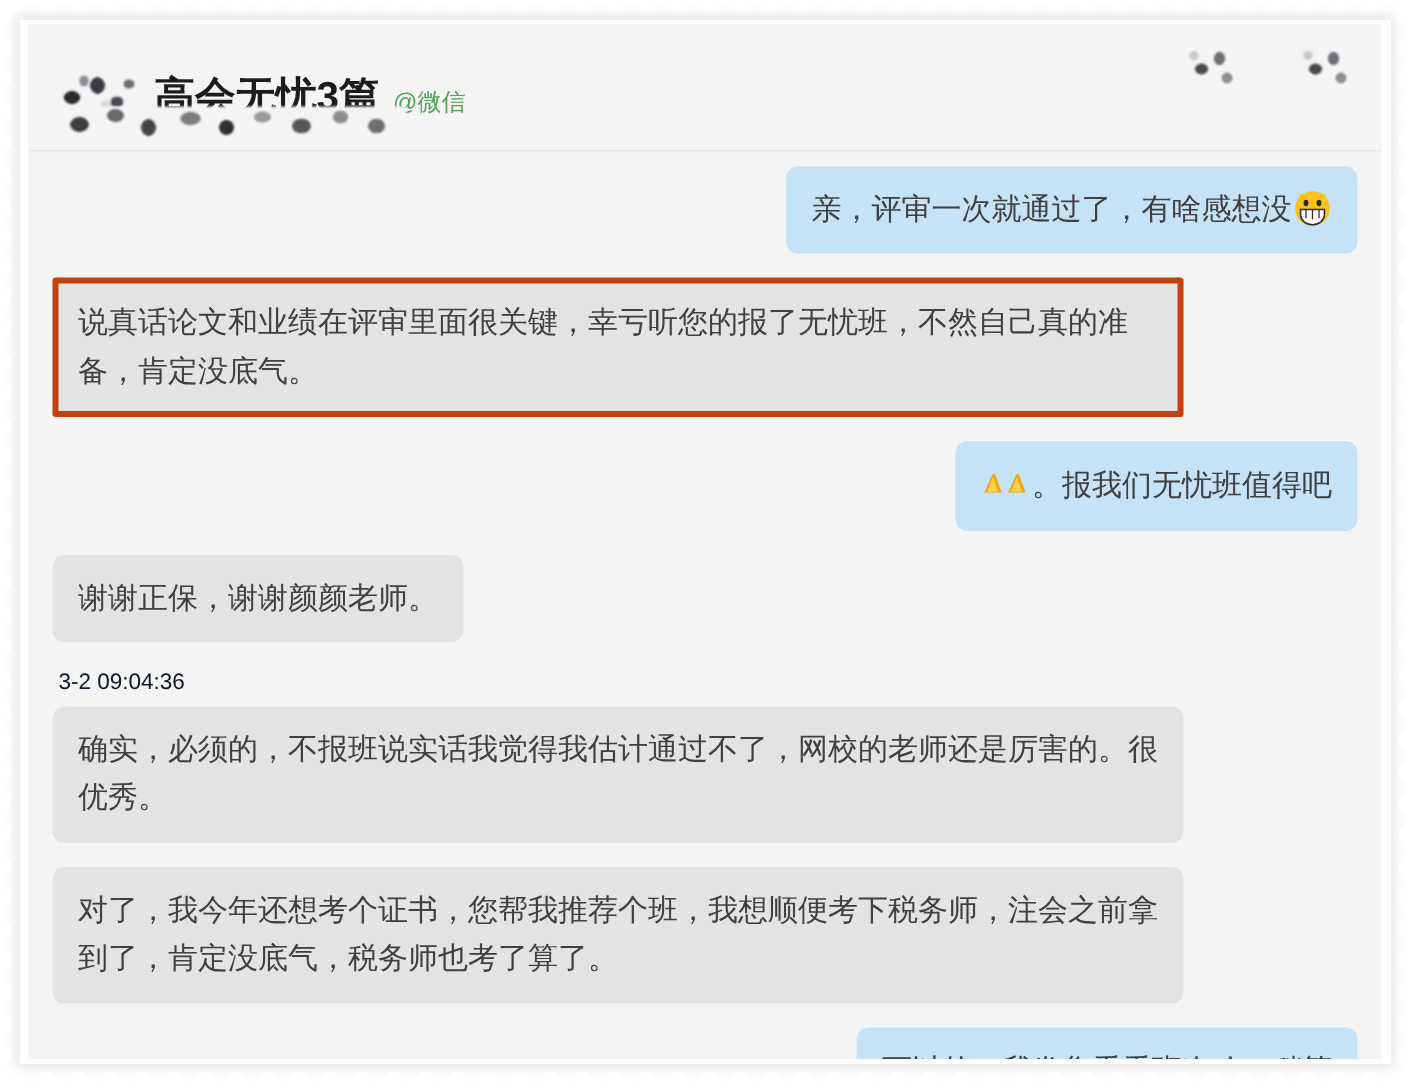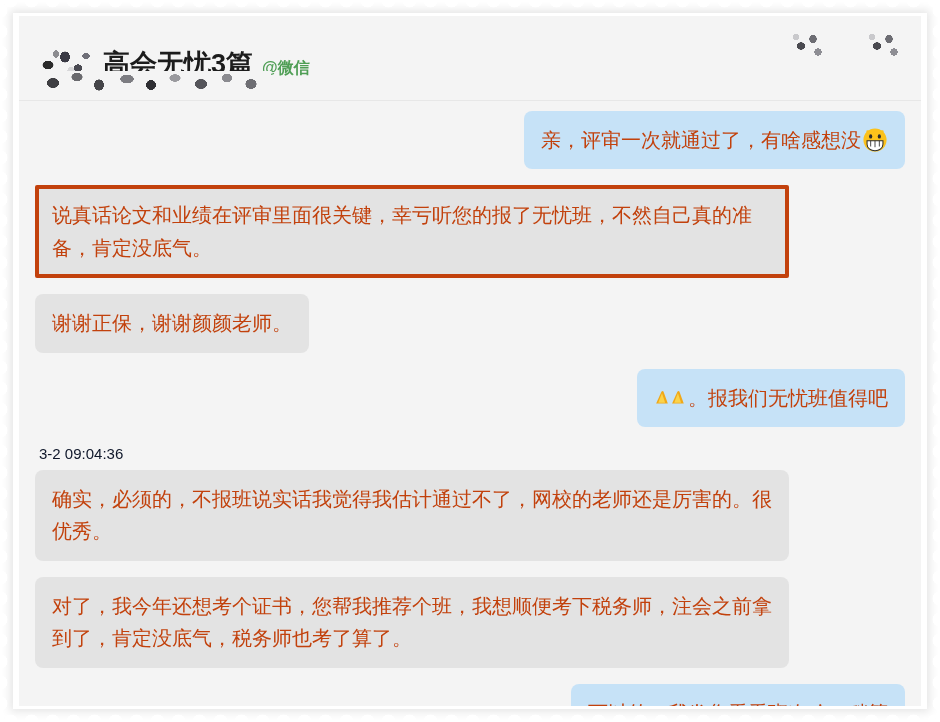--- a/index.html
+++ b/index.html
@@ -105,21 +105,20 @@
     font-size: 27px;
     font-weight: bold;
     color: #1c1c1c;
     letter-spacing: 0px;
     white-space: nowrap;
   }
   .chat-handle {
     font-size: 16px;
     color: #4f9e55;
     white-space: nowrap;
-    font-weight: bold;
   }
   .subtitle-redacted {
     position: absolute;
     left: 22px;
     top: 55px;
     width: 230px;
     height: 22px;
     background:
       radial-gradient(ellipse 10px 8px at 12px 12px, #3e3e42 60%, rgba(62,62,66,0) 63%),
       radial-gradient(ellipse 9px 7px at 36px 6px, #6a6a6e 60%, rgba(106,106,110,0) 63%),
@@ -163,21 +162,21 @@
   }
   .msg-row.left  { justify-content: flex-start; }
   .msg-row.right { justify-content: flex-end; }
 
   .bubble {
     max-width: 754px;
     padding: 13px 17px;
     border-radius: 8px;
     font-size: 20px;
     line-height: 1.62;
-    color: #c2410c;
+    color: #404040;
     word-break: break-all;
     box-sizing: border-box;
   }
   .bubble.incoming { background: #e3e3e3; }
   .bubble.outgoing { background: #c6e2f7; }
 
   .bubble.highlighted {
     border: 4px solid #c2410c;
     border-radius: 2px;
     padding: 10px 13px;
@@ -236,44 +235,44 @@
                 <ellipse cx="24" cy="13" rx="2.2" ry="3" fill="#2b2b2b"></ellipse>
                 <path d="M7 19 h22 v5 a11 9 0 0 1 -22 0 z" fill="#ffffff" stroke="#2b2b2b" stroke-width="1.4"></path>
                 <path d="M12 19 v8 M18 19 v9 M24 19 v8" stroke="#2b2b2b" stroke-width="1.2"></path>
               </svg></span>
         </div>
       </div>
 
       <div class="msg-row left">
         <div class="bubble incoming highlighted">
           <span>说真话论文和业绩在评审里面很关键，幸亏听您的报了无忧班，不然自己真的准备，肯定没底气。</span>
-        </div>
-      </div>
-
-      <div class="msg-row left">
-        <div class="bubble incoming">
-          <span>谢谢正保，谢谢颜颜老师。</span>
         </div>
       </div>
 
       <div class="msg-row right">
         <div class="bubble outgoing">
           <span class="emoji-pray"><svg viewBox="0 0 64 32" width="34" height="30">
                 <g>
                   <path d="M4 28 L14 6 Q16 3 18 6 L26 28 Z" fill="#f0a818"></path>
                   <path d="M8 27 L15 9 L21 27 Z" fill="#fbd34a"></path>
                 </g>
                 <g>
                   <path d="M34 28 L44 6 Q46 3 48 6 L56 28 Z" fill="#f0a818"></path>
                   <path d="M38 27 L45 9 L51 27 Z" fill="#fbd34a"></path>
                 </g>
               </svg></span><span>。报我们无忧班值得吧</span>
         </div>
       </div>
 
+      <div class="msg-row left">
+        <div class="bubble incoming">
+          <span>谢谢正保，谢谢颜颜老师。</span>
+        </div>
+      </div>
+
       <div class="timestamp">3-2 09:04:36</div>
 
       <div class="msg-row left">
         <div class="bubble incoming" style="width:754px;">
           <span>确实，必须的，不报班说实话我觉得我估计通过不了，网校的老师还是厉害的。很优秀。</span>
         </div>
       </div>
 
       <div class="msg-row left">
         <div class="bubble incoming" style="width:754px;">

